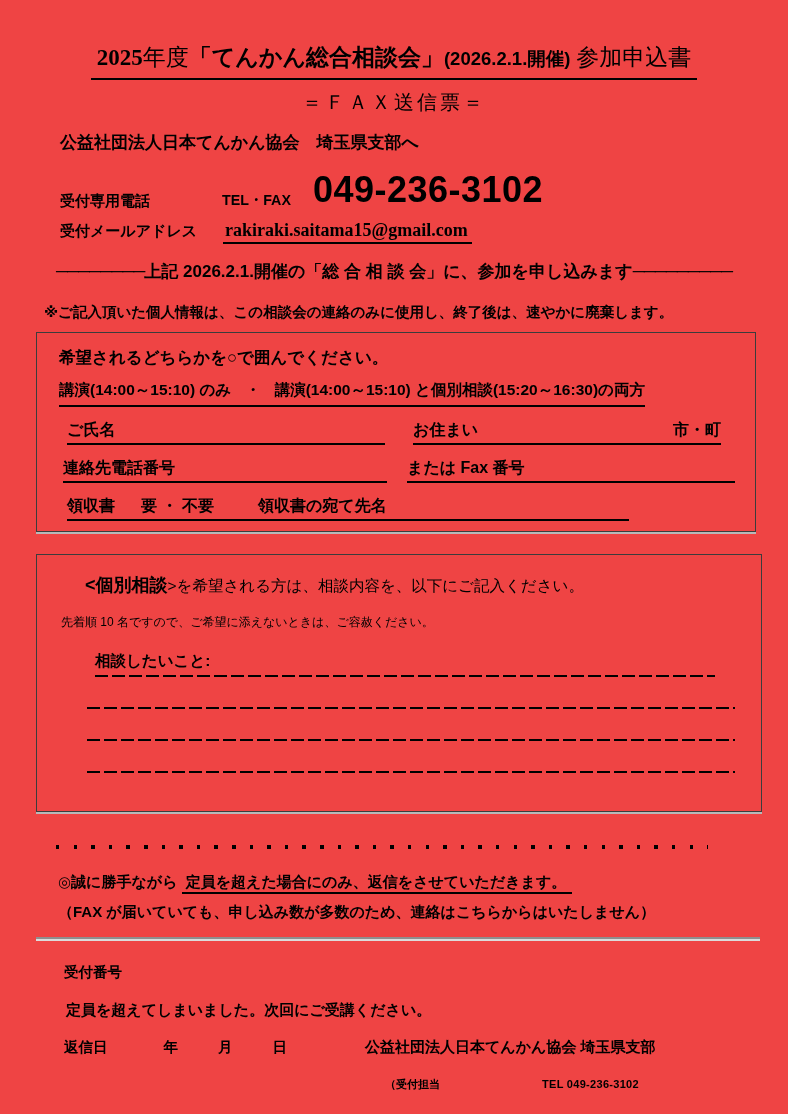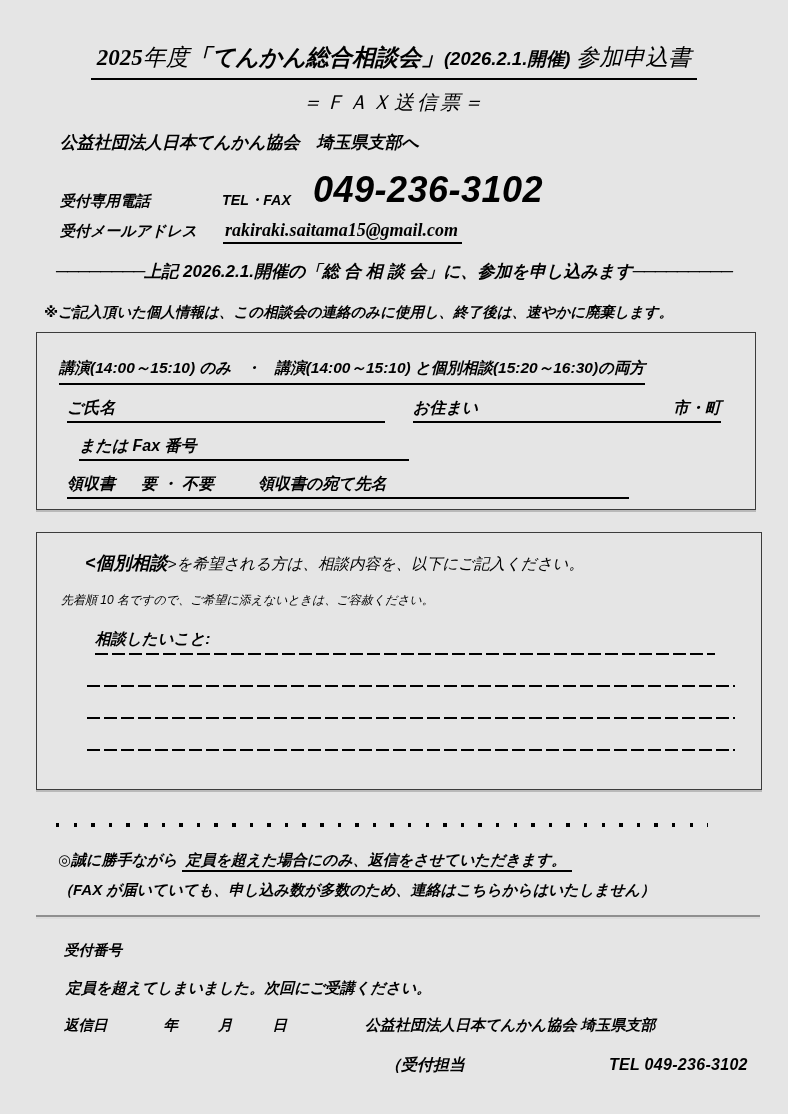--- a/index.html
+++ b/index.html
@@ -1,23 +1,22 @@
 <!DOCTYPE html>
 <html><head>
 <meta charset="utf-8">
 <style>
   html,body{margin:0;padding:0;background:#fff;}
   .page{
     position:relative;
     width:788px;height:1114px;
-    background:#e5e5e5;
+    background:#ef4444;
     color:#000;
     font-family:"Liberation Sans","DejaVu Sans",sans-serif;
     overflow:hidden;
-    font-style:italic;
   }
   
   .title-wrap{padding-top:42px;text-align:center;}
   .title{
     display:inline-block;
     border-bottom:2px solid #000;
     padding:0 6px 5px 6px;
     font-size:23px;
     white-space:nowrap;
   }
@@ -102,21 +101,21 @@
     background:linear-gradient(#8f8f8f 0 55%,#dcdcdc 55% 100%);
   }
   
   .receipt-no{margin:22px 0 0 64px;font-size:14.5px;font-weight:bold;}
   .over-cap{margin:19px 0 0 66px;font-size:15px;font-weight:bold;}
   .reply-row{display:flex;align-items:center;margin:18px 0 0 64px;font-size:14.5px;font-weight:bold;}
   .reply-row .yy{margin-left:56px;}
   .reply-row .mm{margin-left:40px;}
   .reply-row .dd{margin-left:40px;}
   .reply-row .org{margin-left:78px;font-size:15px;}
-  .contact-row{display:flex;align-items:baseline;margin:20px 0 0 385px;font-size:16px;font-weight:bold;gap:42px;}
+  .contact-row{display:flex;align-items:baseline;margin:20px 0 0 385px;font-size:11px;font-weight:bold;}
   .contact-row .tel{margin-left:102px;letter-spacing:.3px;}
 </style>
 </head>
 <body>
 
 <div class="page">
 
   <div class="title-wrap">
     <span class="title"><span class="t-year">2025</span><span class="t-nendo">年度</span><span class="t-event">「てんかん総合相談会」</span><span class="t-date">(2026.2.1.開催)</span><span class="t-suffix"> 参加申込書</span></span>
   </div>
@@ -136,37 +135,42 @@
     <span class="addr">rakiraki.saitama15@gmail.com</span>
   </div>
 
   <div class="apply-line">
     <span class="dash">────────</span><span>上記 2026.2.1.開催の「総 合 相 談 会」に、参加を申し込みます</span><span class="dash">─────────</span>
   </div>
 
   <div class="privacy">※ご記入頂いた個人情報は、この相談会の連絡のみに使用し、終了後は、速やかに廃棄します。</div>
 
   <div class="formbox box1">
+    <div class="instruction">希望されるどちらかを○で囲んでください。</div>
     <div>
       <span class="options"><span>講演(14:00～15:10)  のみ</span><span class="sep">・</span><span>講演(14:00～15:10) と個別相談(15:20～16:30)の両方</span></span>
     </div>
 
     <div class="field-row row-name">
       <span class="fgroup g1">
         <span>ご氏名</span>
         <span class="gap"></span>
       </span>
       <span class="fgroup g2">
         <span>お住まい</span>
         <span class="gap"></span>
         <span>市・町</span>
       </span>
     </div>
 
     <div class="field-row row-phone">
+      <span class="fgroup g1">
+        <span>連絡先電話番号</span>
+        <span class="gap"></span>
+      </span>
       <span class="fgroup g2">
         <span>または Fax 番号</span>
         <span class="gap"></span>
       </span>
     </div>
 
     <div class="field-row row-receipt">
       <span class="fgroup g1">
         <span>領収書</span>
         <span class="sp1"></span>

